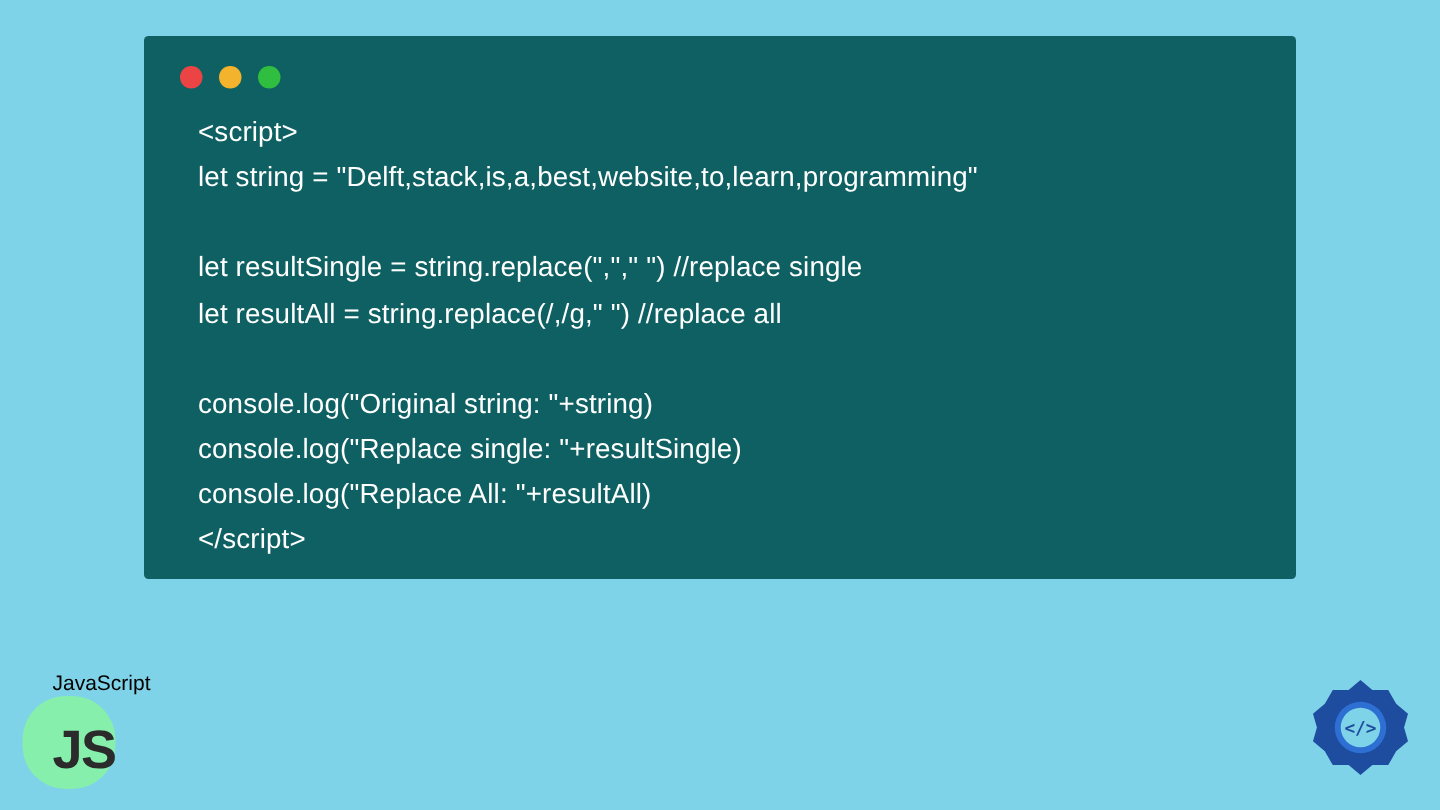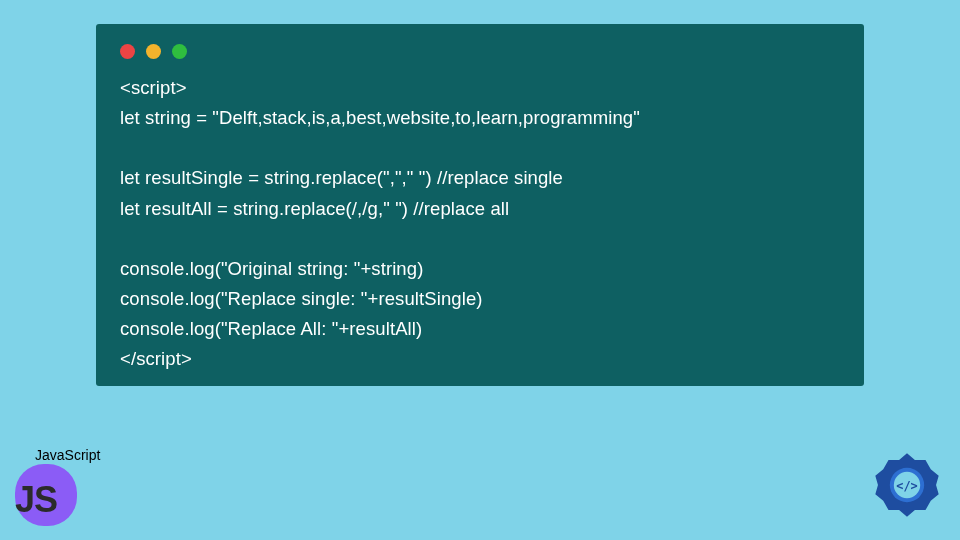--- a/index.html
+++ b/index.html
@@ -29,42 +29,43 @@
     .red   { background:#EC4444; }
     .yellow{ background:#F3B32C; }
     .green { background:#2FBE3F; }
     .code {
       color:#FFFFFF;
       font-family:Helvetica,Arial,sans-serif;
       font-size:18.5px;
       line-height:1.63;
       white-space:pre;
       letter-spacing:0.1px;
+      margin-left:12px;
     }
     
     .js-badge {
       position:absolute;
       left:7px; bottom:14px;
       width:78px;
     }
     .js-label {
       font-size:14px;
       font-family:Arial,Helvetica,sans-serif;
       color:#000;
       text-align:center;
       margin-bottom:1px;
       margin-left:28px;
     }
     .js-square {
       width:62px; height:62px;
-      background:#8b5cf6;
+      background:#86efac;
       margin:0 auto;
       display:flex;
       align-items:flex-end;
-      justify-content:flex-start;
+      justify-content:flex-end;
       padding-bottom:5px;
       border-radius:29px;
     }
     .js-square span {
       font-family:Arial,Helvetica,sans-serif;
       font-weight:900;
       font-size:36px;
       color:#2B2B2B;
       letter-spacing:-1px;
     }

